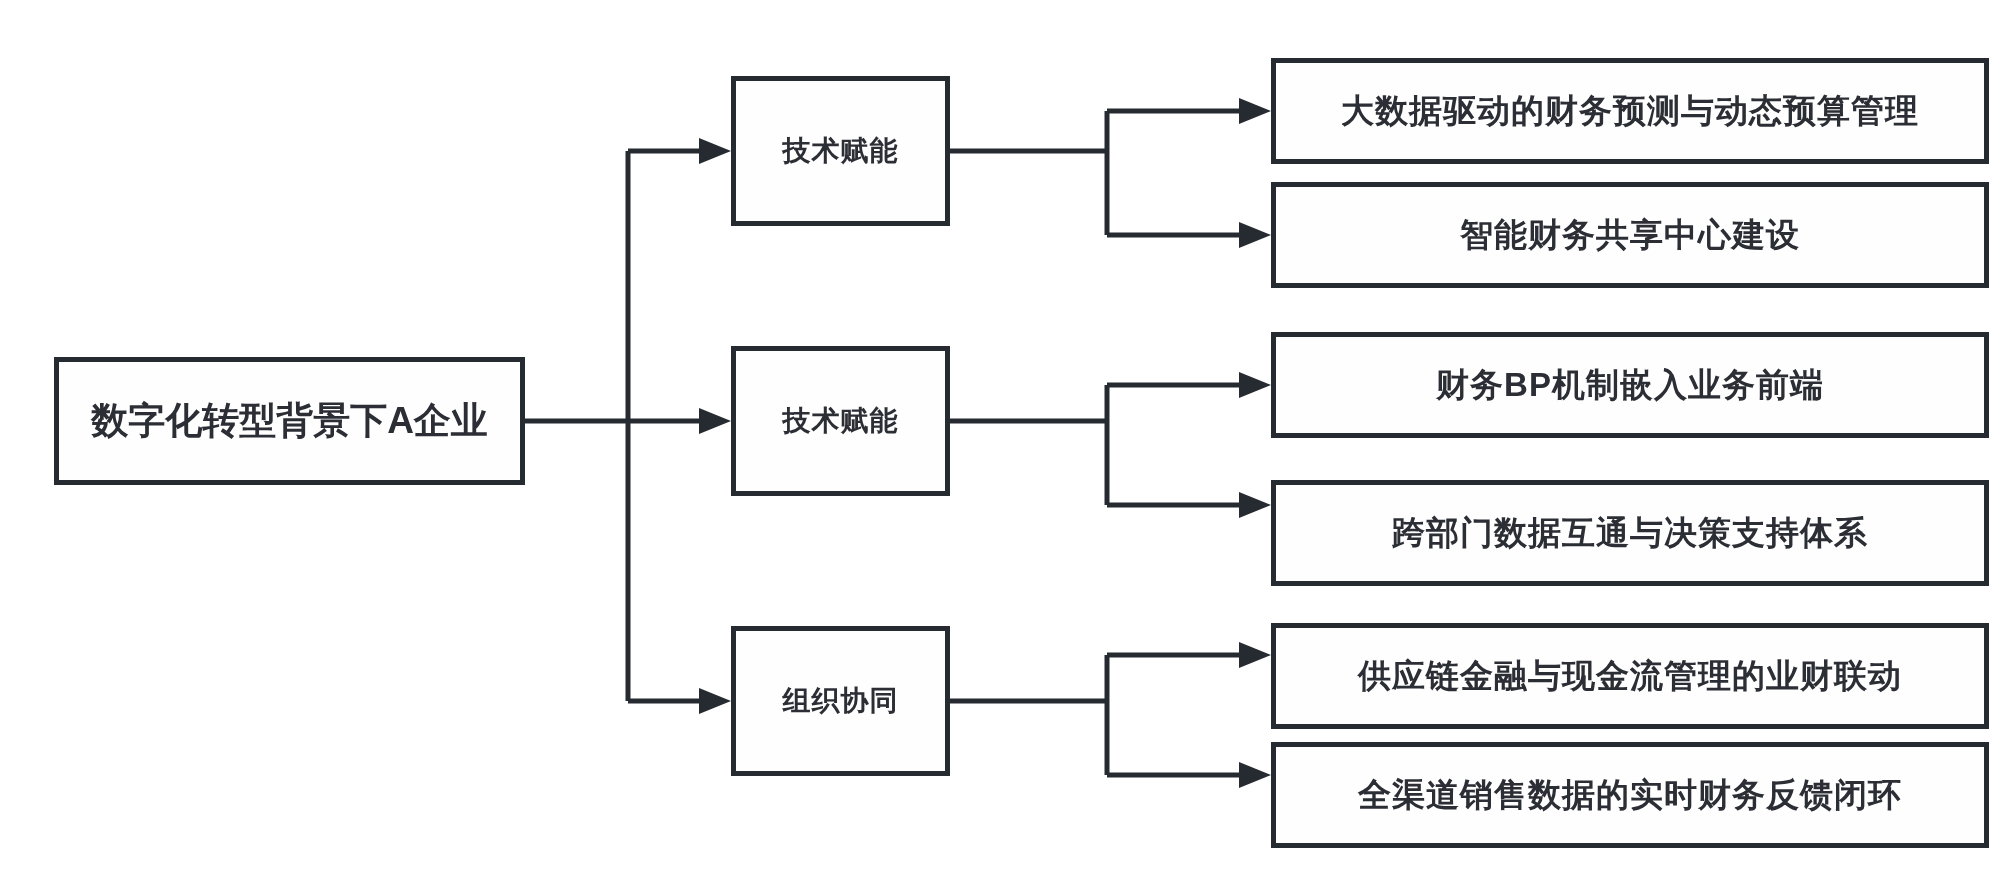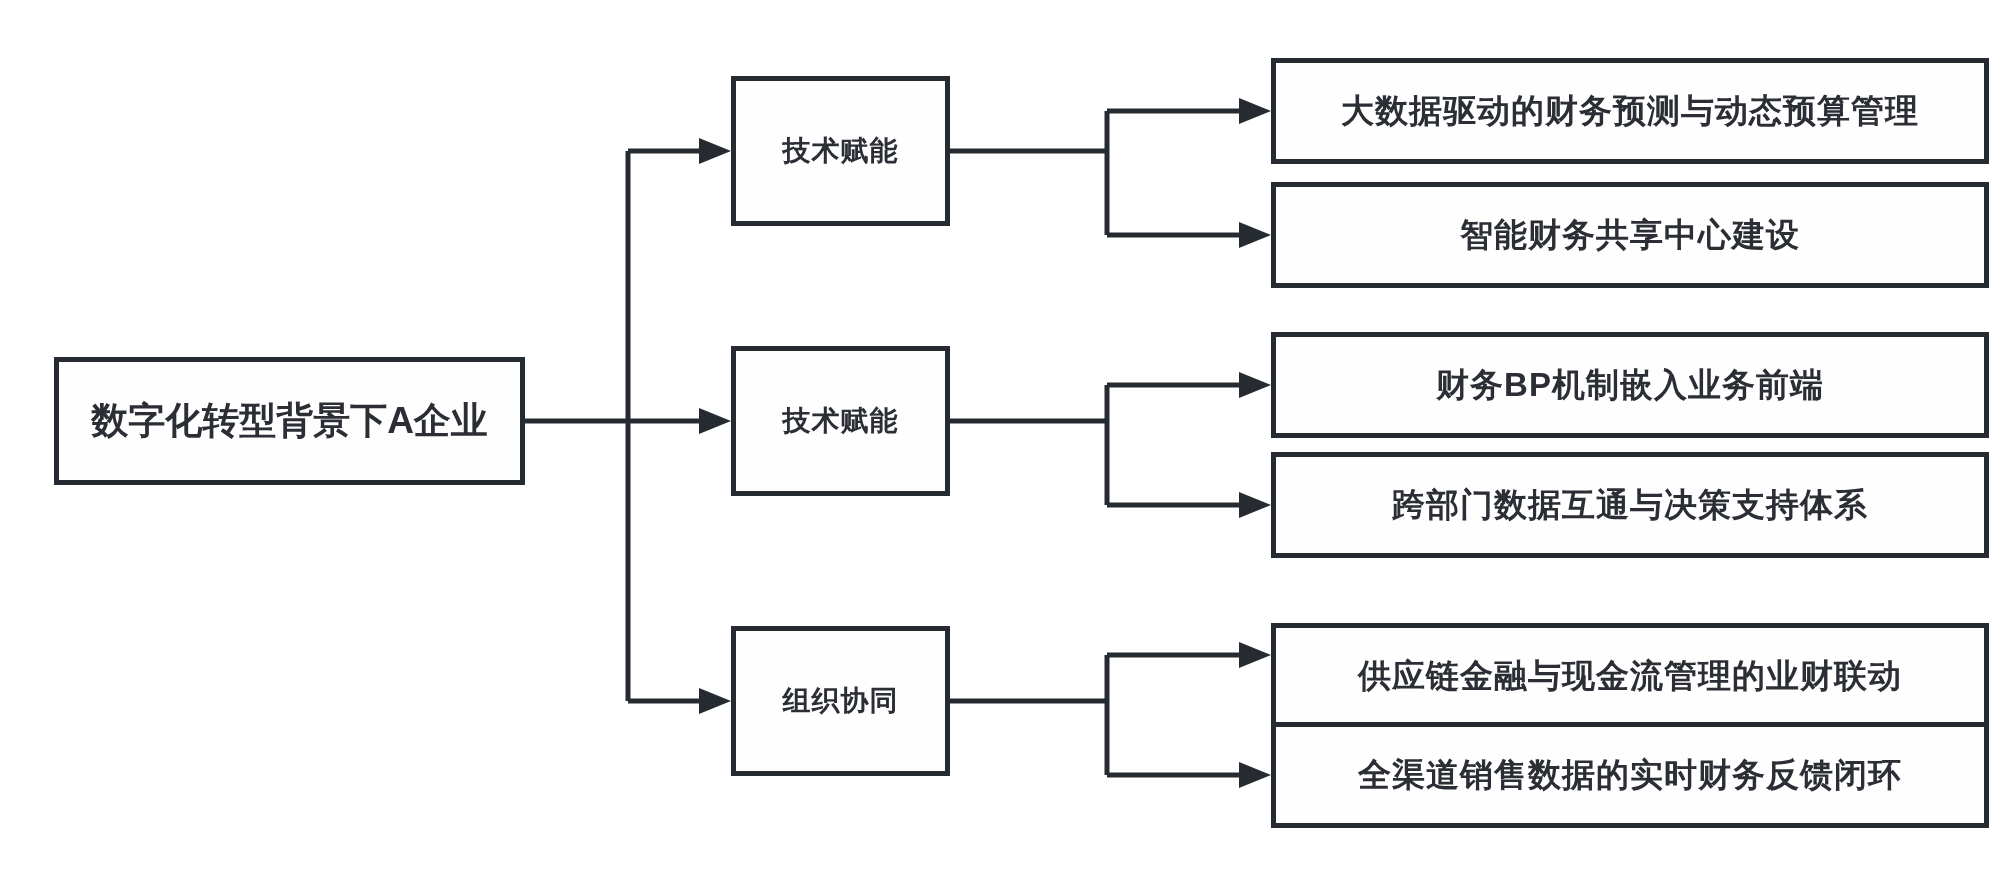--- a/index.html
+++ b/index.html
@@ -67,23 +67,23 @@
 
   .leaf-box {
     left: 1271px;
     width: 718px; height: 106px;
     font-size: 33px;
     letter-spacing: 1px;
   }
   #leaf-1 { top: 58px; }
   #leaf-2 { top: 182px; }
   #leaf-3 { top: 332px; }
-  #leaf-4 { top: 452px; }
+  #leaf-4 { top: 480px; }
   #leaf-5 { top: 623px; }
-  #leaf-6 { top: 722px; }
+  #leaf-6 { top: 742px; }
 </style>
 </head>
 <body>
 
 <div class="canvas">
 
   <svg class="connector-layer" viewBox="0 0 2000 878">
 
     <path d="M525 421 H702"></path>
     <path d="M628 151 V701"></path>

